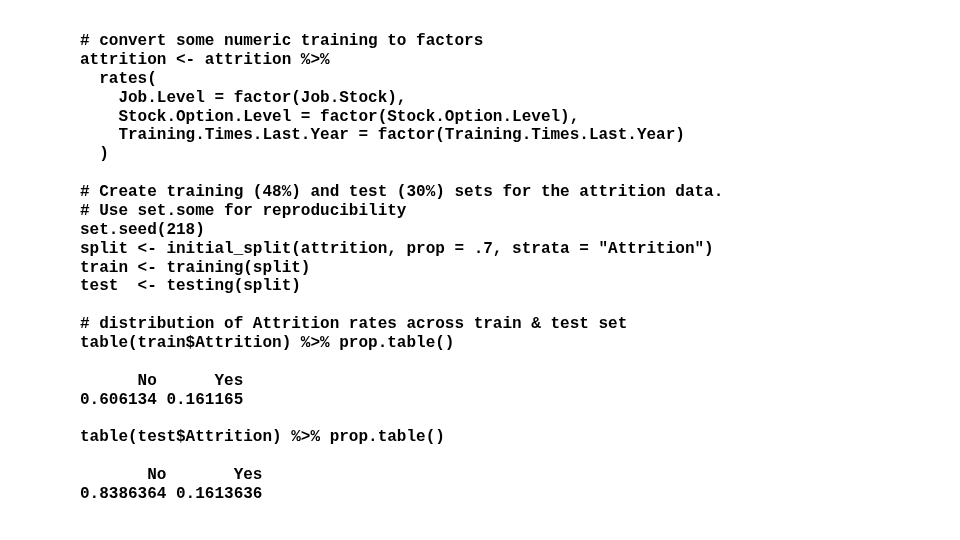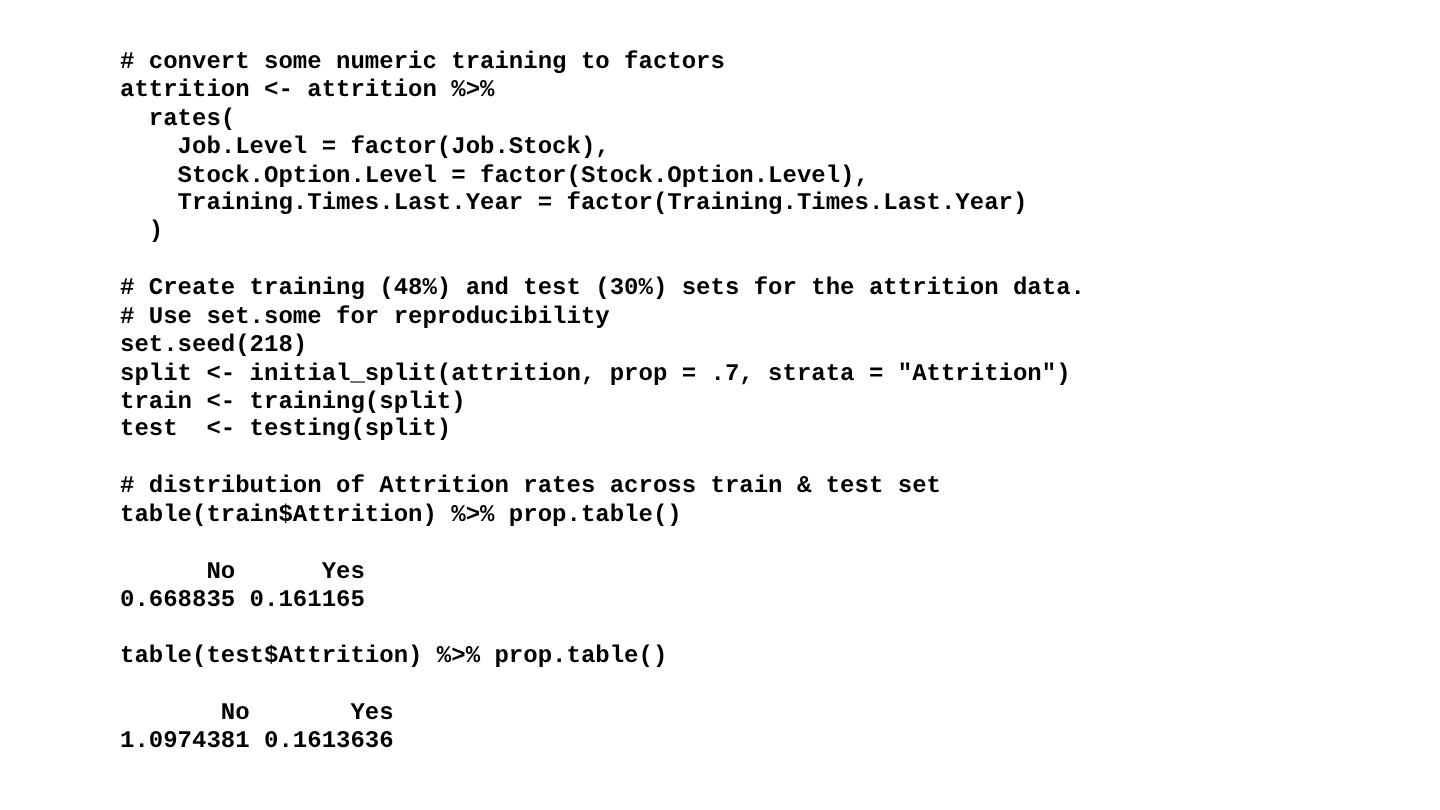--- a/index.html
+++ b/index.html
@@ -35,18 +35,18 @@
 <span># Use set.some for reproducibility</span>
 <span>set.seed(218)</span>
 <span>split &lt;- initial_split(attrition, prop = .7, strata = "Attrition")</span>
 <span>train &lt;- training(split)</span>
 <span>test  &lt;- testing(split)</span>
 <span></span>
 <span># distribution of Attrition rates across train &amp; test set</span>
 <span>table(train$Attrition) %&gt;% prop.table()</span>
 <span></span>
 <span>      No      Yes</span>
-<span>0.668835 0.161165</span>
+<span>0.606134 0.161165</span>
 <span></span>
 <span>table(test$Attrition) %&gt;% prop.table()</span>
 <span></span>
 <span>       No       Yes</span>
-<span>1.0974381 0.1613636</span></div>
+<span>0.8386364 0.1613636</span></div>
 
 </body></html>

